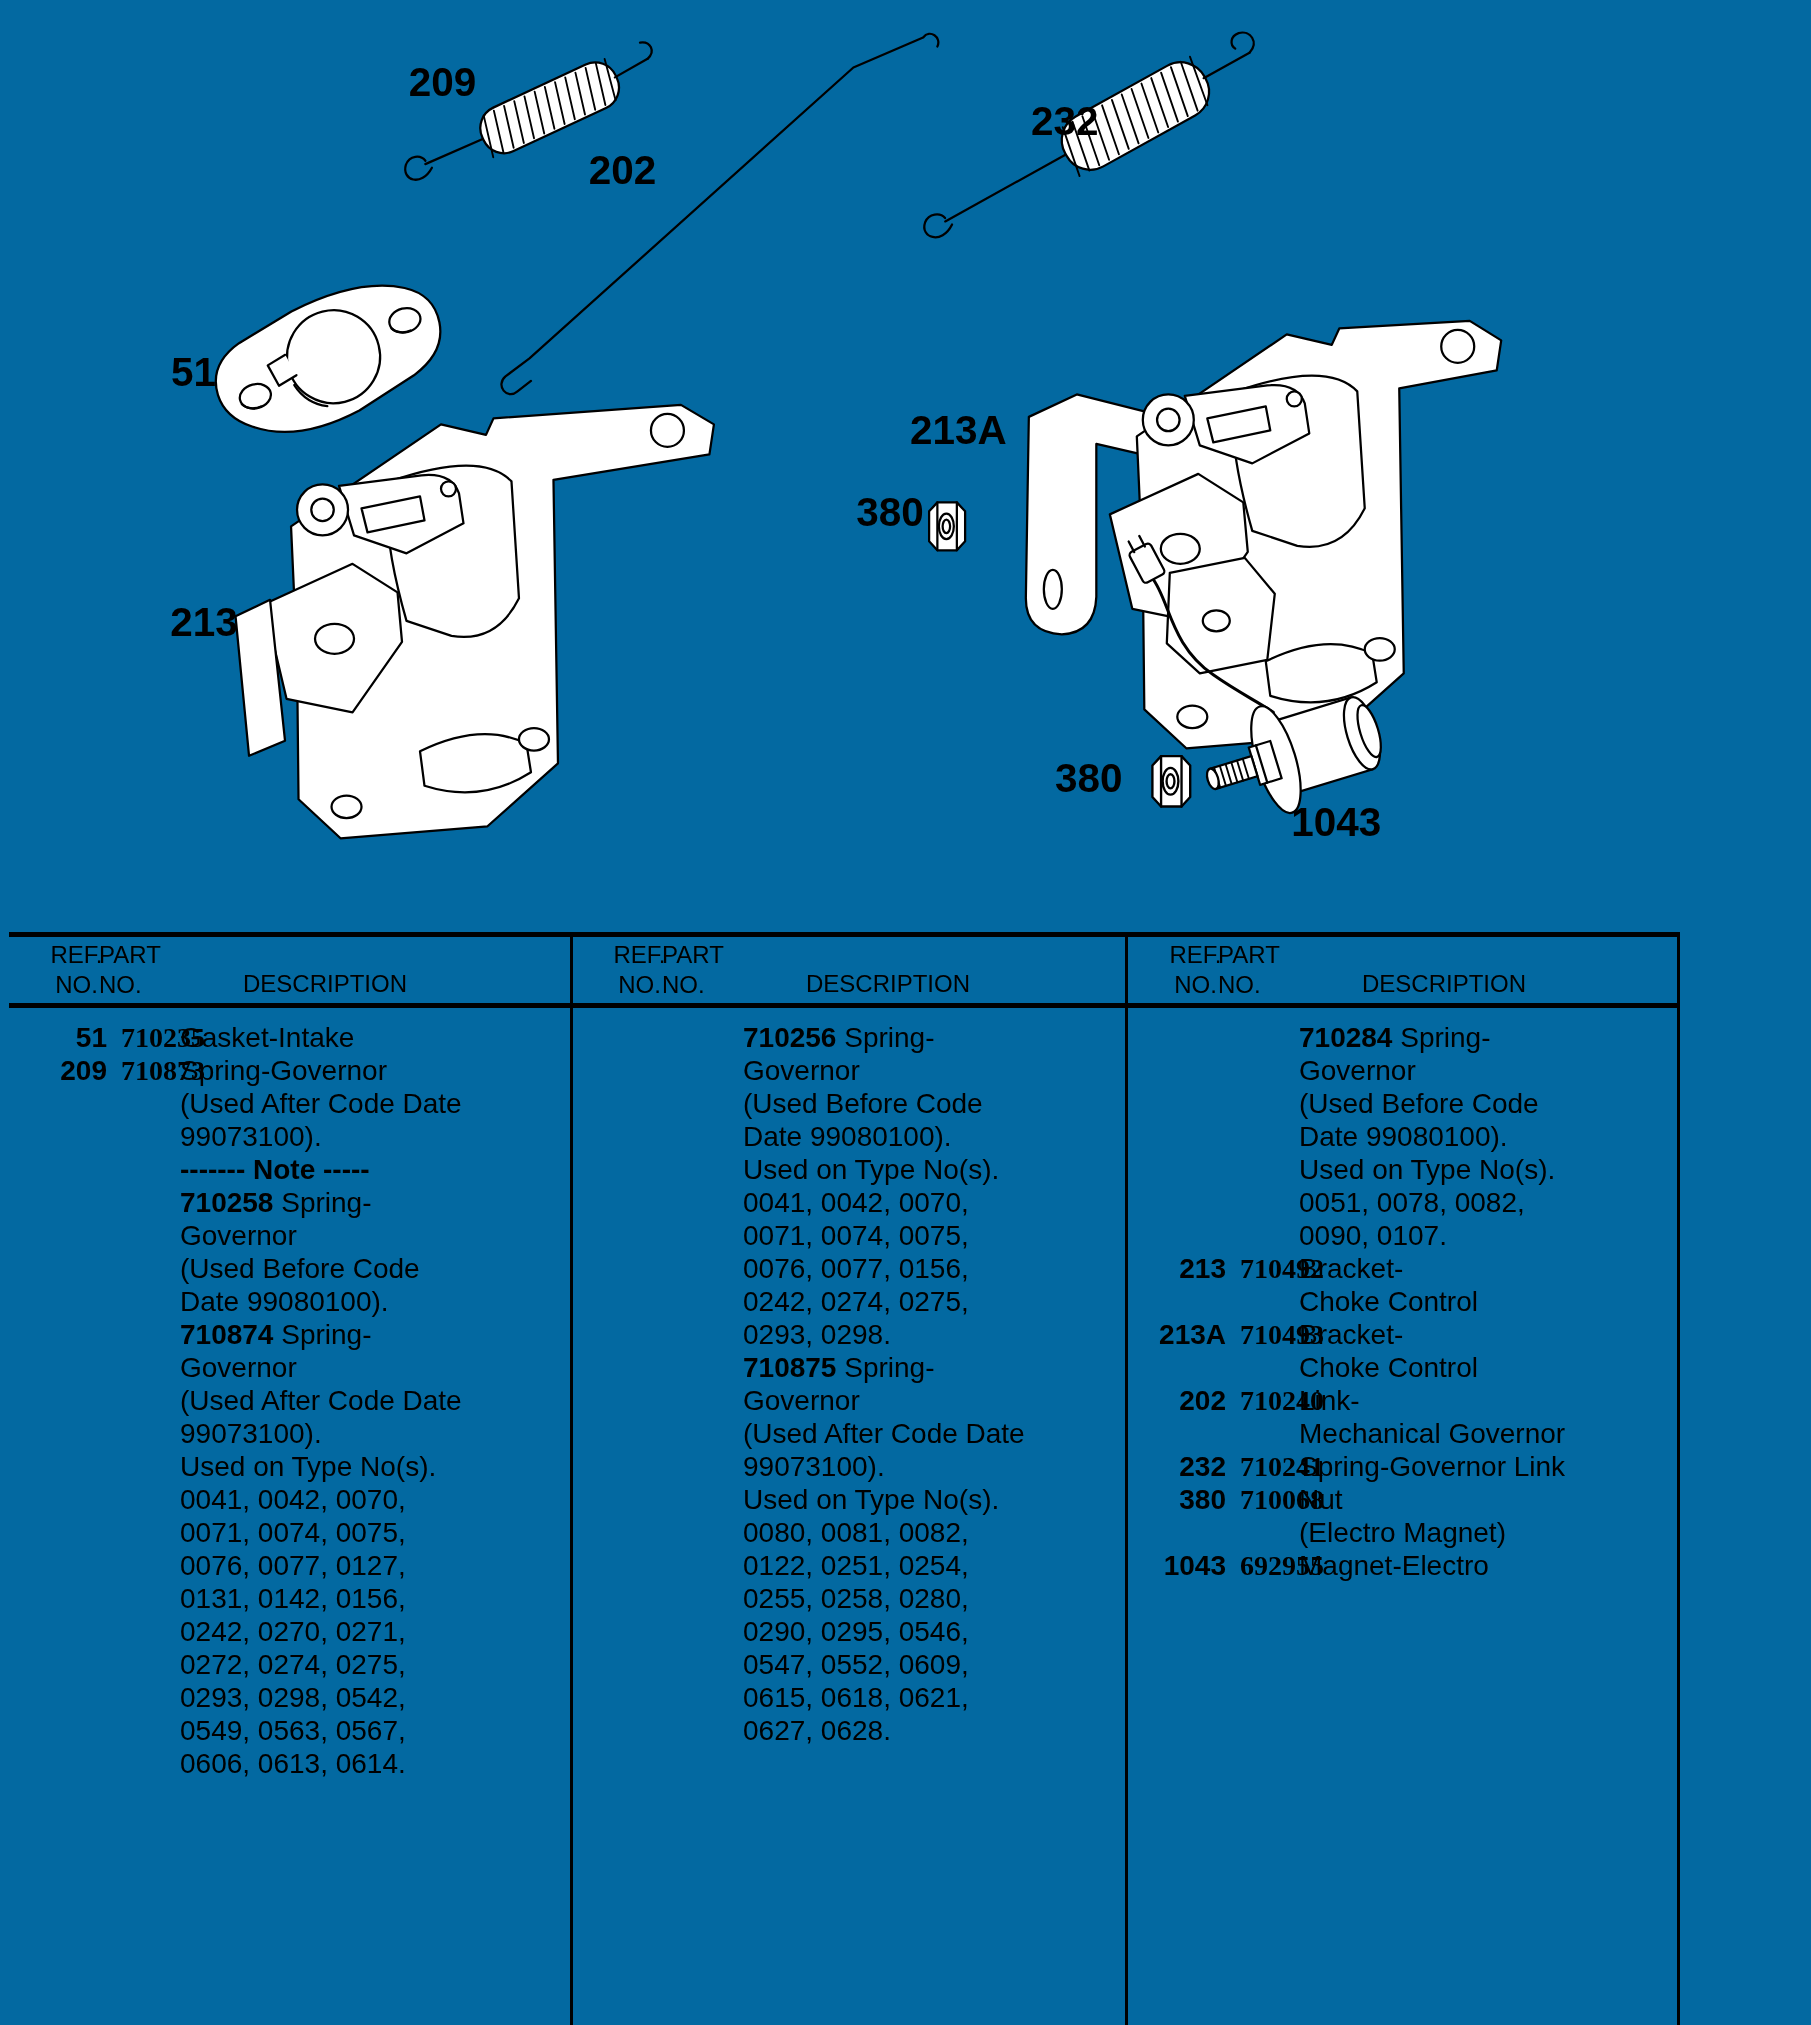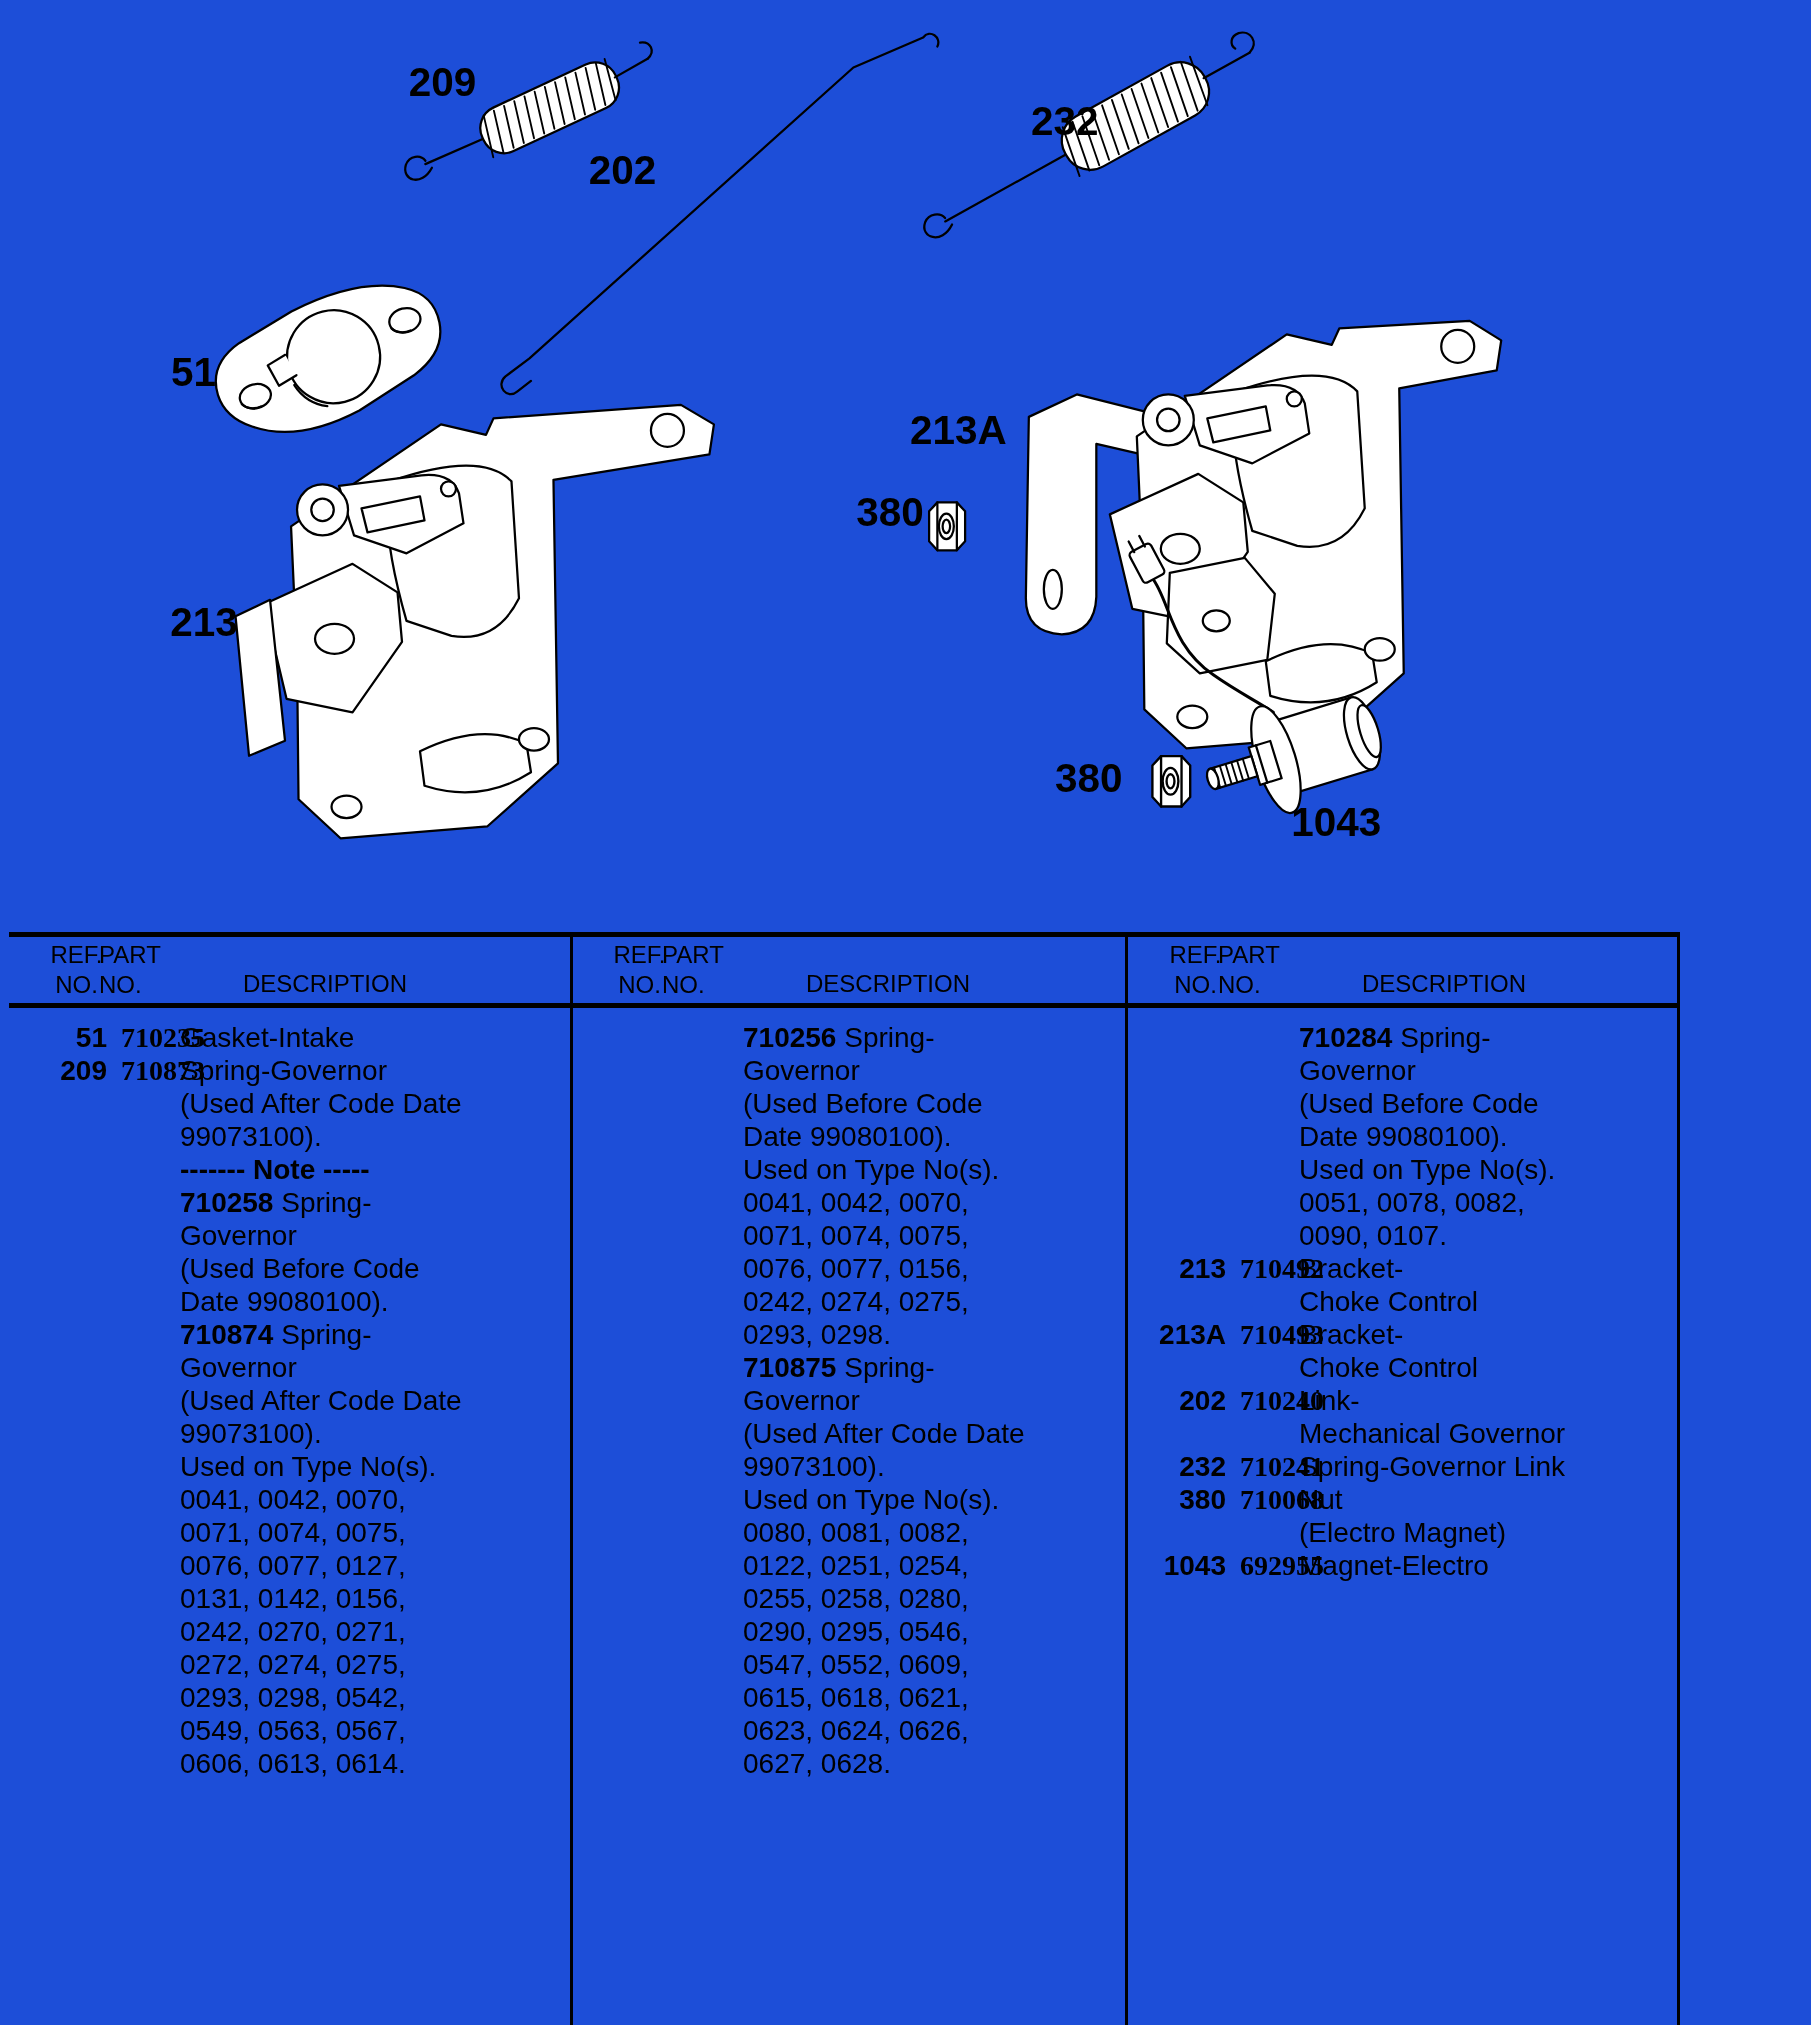--- a/index.html
+++ b/index.html
@@ -1,17 +1,17 @@
 <!DOCTYPE html>
 <html style="font-size:12px"><head>
 <meta charset="utf-8">
 <style>
   html,body{margin:0;padding:0;background:#e8e8e8;}
   .page{
-    position:relative; width:1811px; height:2025px; background:#1d4ed8;
+    position:relative; width:1811px; height:2025px; background:#0369a1;
     font-family:"Liberation Sans", sans-serif; color:#000; overflow:hidden;
   }
   
   #diagram{position:absolute;left:0;top:0;}
   #diagram path,#diagram rect,#diagram line,#diagram circle,#diagram ellipse{
     stroke:#000; stroke-width:3; fill:#fff; stroke-linejoin:round; stroke-linecap:round;
   }
   #diagram .nf{fill:none;}
   #diagram .hatch{fill:none; stroke-width:2.5;}
   #diagram .wire{fill:none; stroke-width:4;}
@@ -233,21 +233,20 @@
           <div class="tline"><span class="desctext">Governor</span></div>
           <div class="tline"><span class="desctext">(Used After Code Date</span></div>
           <div class="tline"><span class="desctext">99073100).</span></div>
           <div class="tline"><span class="desctext">Used on Type No(s).</span></div>
           <div class="tline"><span class="desctext">0080, 0081, 0082,</span></div>
           <div class="tline"><span class="desctext">0122, 0251, 0254,</span></div>
           <div class="tline"><span class="desctext">0255, 0258, 0280,</span></div>
           <div class="tline"><span class="desctext">0290, 0295, 0546,</span></div>
           <div class="tline"><span class="desctext">0547, 0552, 0609,</span></div>
           <div class="tline"><span class="desctext">0615, 0618, 0621,</span></div>
-          <div class="tline"><span class="desctext">0623, 0624, 0626,</span></div>
           <div class="tline"><span class="desctext">0627, 0628.</span></div>
         </div>
       </div>
   </div>
 
   <div class="tgroup" style="left:1128px; width:549px;">
     <div class="thead">
       <div class="h-ref">
         <div>REF.</div>
           <div>NO.</div>

